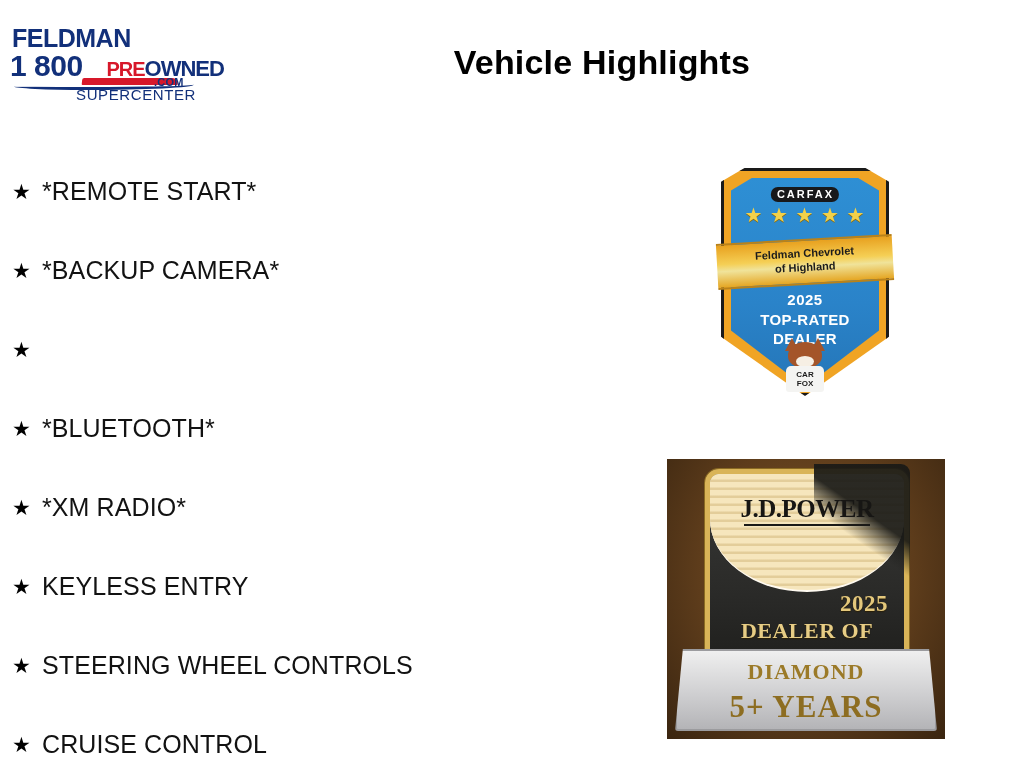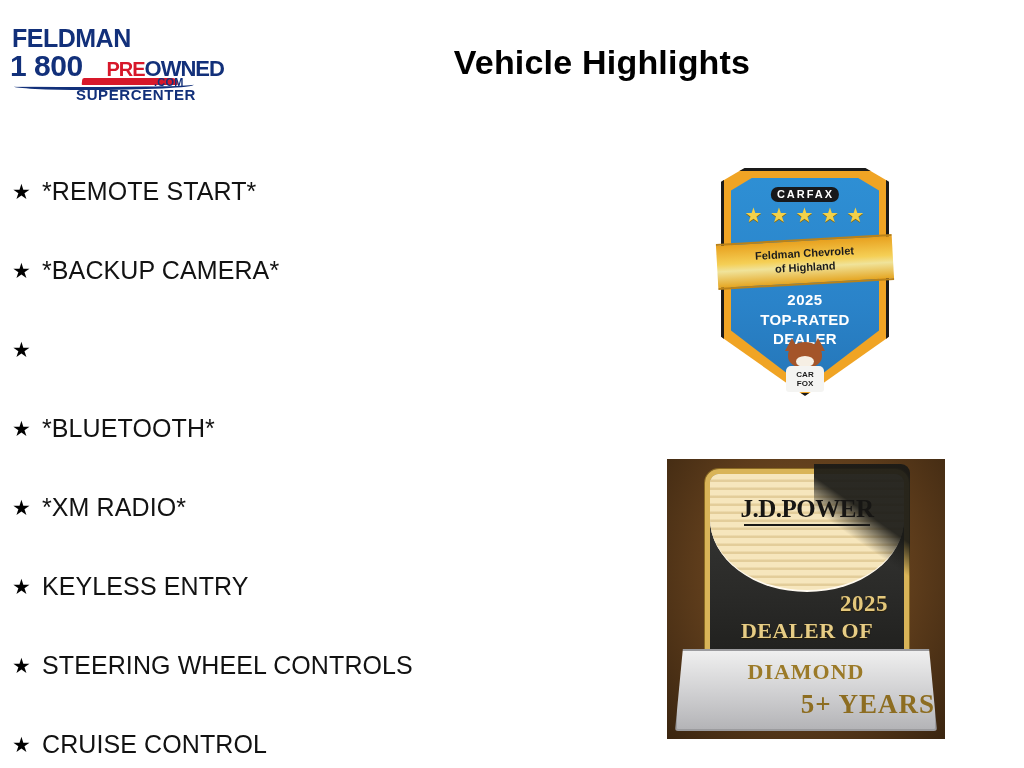--- a/index.html
+++ b/index.html
@@ -94,21 +94,21 @@
     font-weight: bold;
     font-size: 11px;
     color: #12307a;
     letter-spacing: 0.2px;
   }
   .logo-supercenter {
     position: absolute;
     right: 4px;
     top: 60px;
     font-family: "Liberation Sans", sans-serif;
-    font-weight: bold;
+    font-weight: normal;
     font-size: 15px;
     color: #12307a;
     letter-spacing: 0.6px;
   }
 
   
   .page-title {
     position: absolute;
     left: 0;
     top: 43px;
@@ -394,24 +394,24 @@
     font-weight: bold;
     font-size: 22px;
     color: #9b7a28;
     letter-spacing: 1px;
     line-height: 1;
   }
   .jdp-years {
     position: absolute;
     left: 0; right: 0;
     top: 40px;
-    text-align: right;
+    text-align: center;
     font-family: "Liberation Serif", serif;
     font-weight: bold;
-    font-size: 27px;
+    font-size: 31px;
     color: #8d6d21;
     letter-spacing: 1px;
     line-height: 1;
   }
 </style>
 </head>
 <body>
 
 <div class="page">
 

